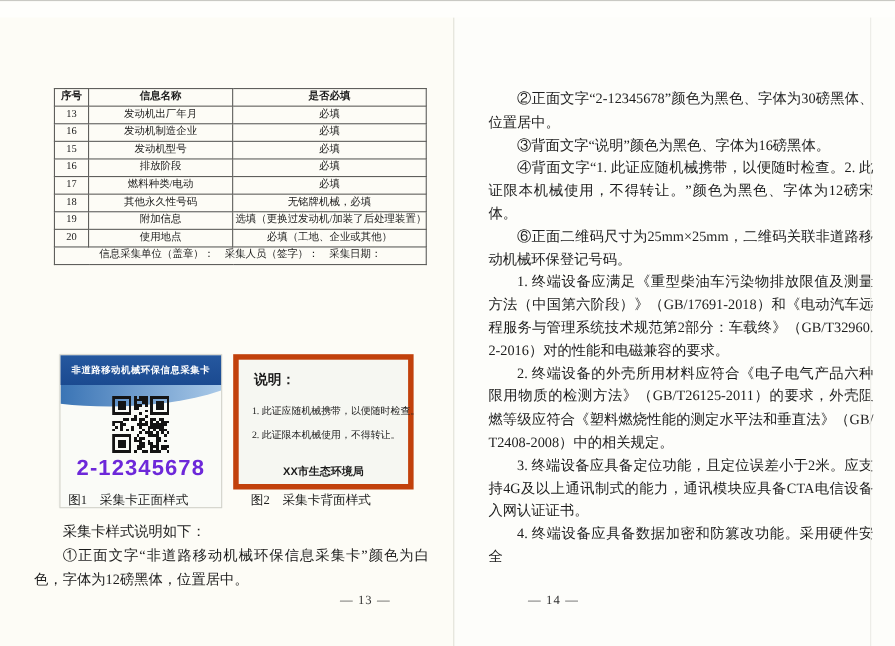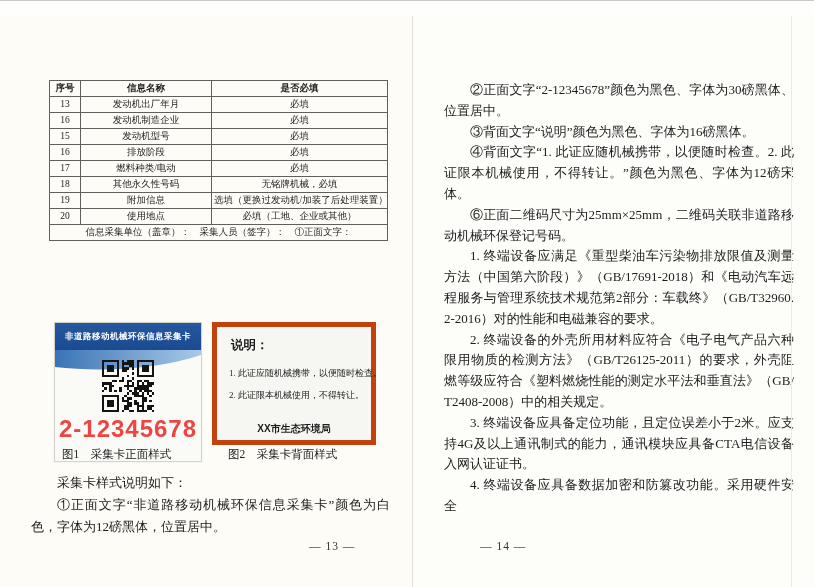--- a/index.html
+++ b/index.html
@@ -54,21 +54,21 @@
   }
   .cf-title{
     color:#fff;font-size:8.5px;font-weight:bold;letter-spacing:.5px;
     font-family:"Liberation Sans","DejaVu Sans",sans-serif;white-space:nowrap;
   }
   .cf-swoosh{position:absolute;left:0;top:27px;width:100%;height:22px;}
   .qr{position:absolute;left:47px;top:37px;width:52px;height:52px;}
   .cf-number{
     position:absolute;left:0;top:92px;width:100%;text-align:center;
     font-family:"Liberation Sans","DejaVu Sans",sans-serif;
-    font-weight:bold;font-size:24px;letter-spacing:1px;color:#ef4444;white-space:nowrap;
+    font-weight:bold;font-size:20px;letter-spacing:1px;color:#6d28d9;white-space:nowrap;
   }
   .card-back{
     left:212px;width:164px;height:123px;background:#f6f7f2;
     border:5px solid #c2410c;
   }
   .cb-heading{position:absolute;left:14px;top:10px;font-size:12.5px;font-weight:bold;
     font-family:"Liberation Sans","DejaVu Sans",sans-serif;}
   .cb-line{position:absolute;left:12px;font-size:9px;white-space:nowrap;color:#222;}
   .cb-line1{top:40px;} .cb-line2{top:62px;}
   .cb-footer{position:absolute;left:0;top:95px;width:100%;text-align:center;
@@ -130,21 +130,21 @@
         <td>19</td>
         <td>附加信息</td>
         <td>选填（更换过发动机/加装了后处理装置）</td>
       </tr>
       <tr>
         <td>20</td>
         <td>使用地点</td>
         <td>必填（工地、企业或其他）</td>
       </tr>
       <tr>
-        <td colspan="3">信息采集单位（盖章）：　采集人员（签字）：　①正面文字：</td>
+        <td colspan="3">信息采集单位（盖章）：　采集人员（签字）：　采集日期：</td>
       </tr>
     </tbody>
   </table>
 
 
   <div class="card card-front">
     <div class="cf-header">
       <span class="cf-title">非道路移动机械环保信息采集卡</span>
     </div>
     <svg class="cf-swoosh" viewBox="0 0 148 22" preserveAspectRatio="none">

